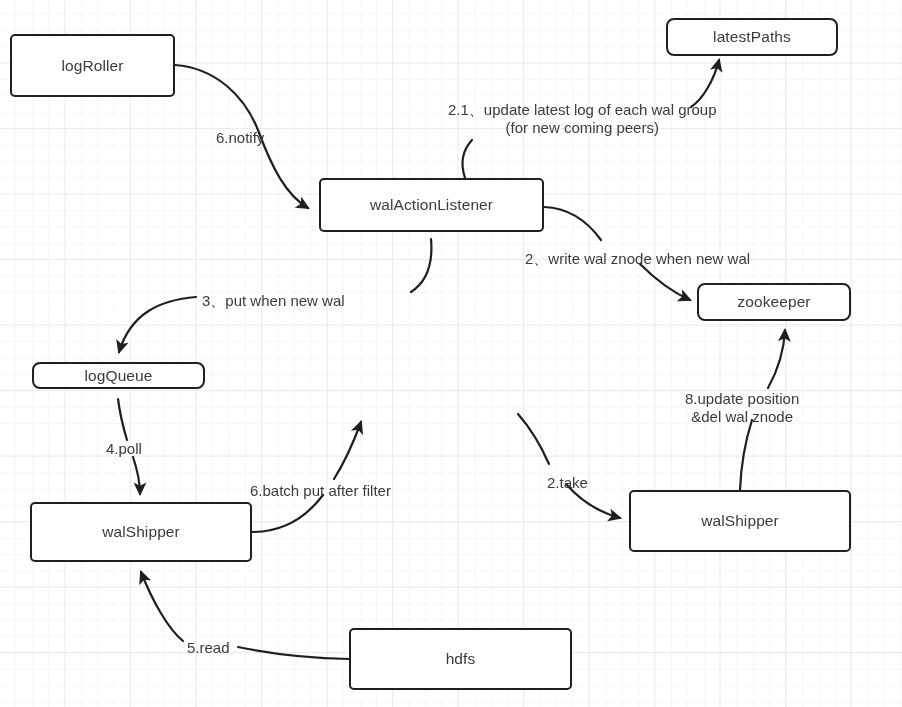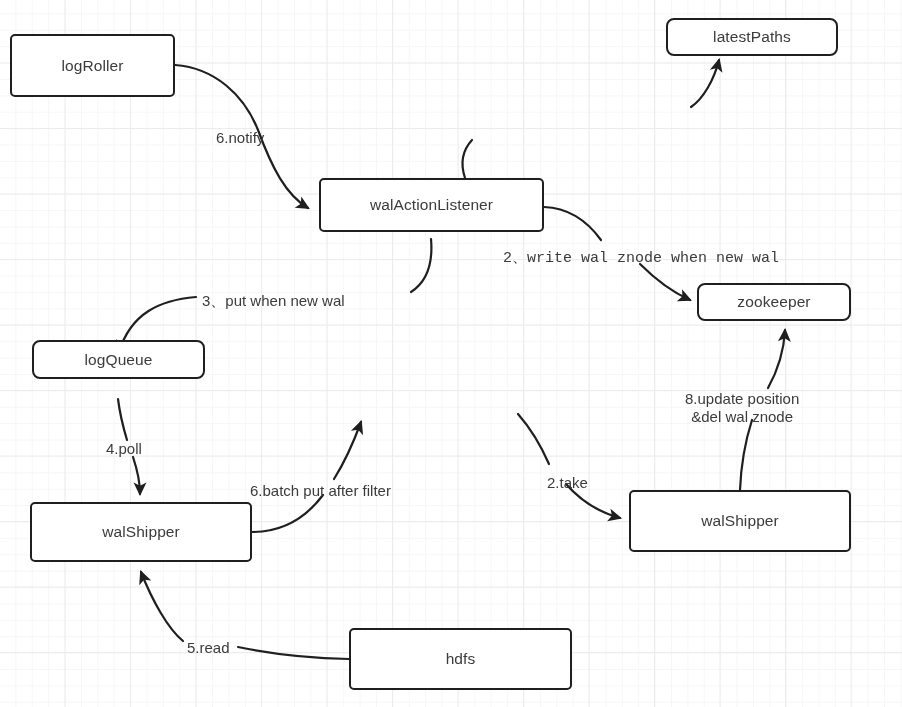--- a/index.html
+++ b/index.html
@@ -116,41 +116,43 @@
   </div>
 
   <div class="node rounded" style="left:319px; top:178px; width:225px; height:54px;">
     <span class="node-label">walActionListener</span>
   </div>
 
   <div class="node sharp" style="left:697px; top:283px; width:154px; height:38px;">
     <span class="node-label">zookeeper</span>
   </div>
 
-  <div class="node sharp" style="left:32px; top:340px; width:173px; height:39px;">
+  <div class="node sharp" style="left:32px; top:362px; width:173px; height:27px;">
     <span class="node-label">logQueue</span>
   </div>
 
 
   <div class="node rounded" style="left:30px; top:502px; width:222px; height:60px;">
     <span class="node-label">walShipper</span>
   </div>
 
   <div class="node rounded" style="left:629px; top:490px; width:222px; height:62px;">
     <span class="node-label">walShipper</span>
   </div>
 
   <div class="node rounded" style="left:349px; top:628px; width:223px; height:62px;">
     <span class="node-label">hdfs</span>
   </div>
 
   <div class="edge-label" style="left:216px; top:129px;">6.notify</div>
 
+  <div class="edge-label center" style="left:448px; top:101px;">2.1、update latest log of each wal group
+(for new coming peers)</div>
 
-  <div class="edge-label" style="left:503px; top:250px;font-family:Liberation Mono, monospace;">2、write wal znode when new wal</div>
+  <div class="edge-label" style="left:525px; top:250px;">2、write wal znode when new wal</div>
 
   <div class="edge-label" style="left:202px; top:292px;">3、put when new wal</div>
 
   <div class="edge-label" style="left:106px; top:440px;">4.poll</div>
 
   <div class="edge-label" style="left:187px; top:639px;">5.read</div>
 
   <div class="edge-label" style="left:250px; top:482px;">6.batch put after filter</div>
 
   <div class="edge-label" style="left:547px; top:474px;">2.take</div>

